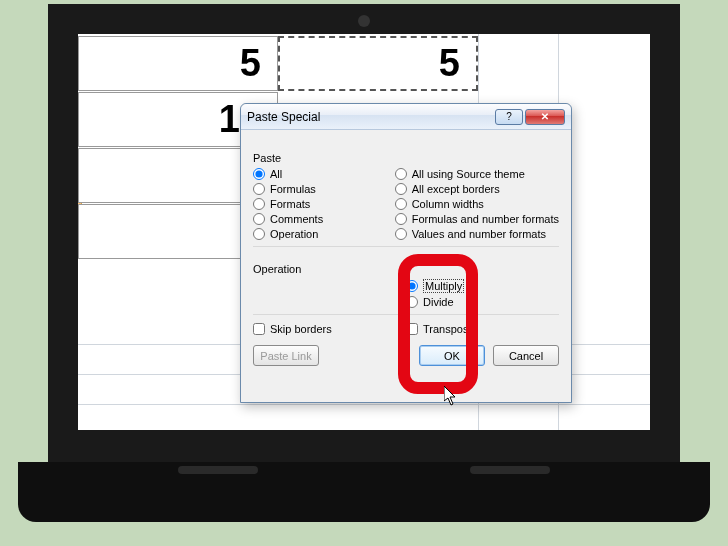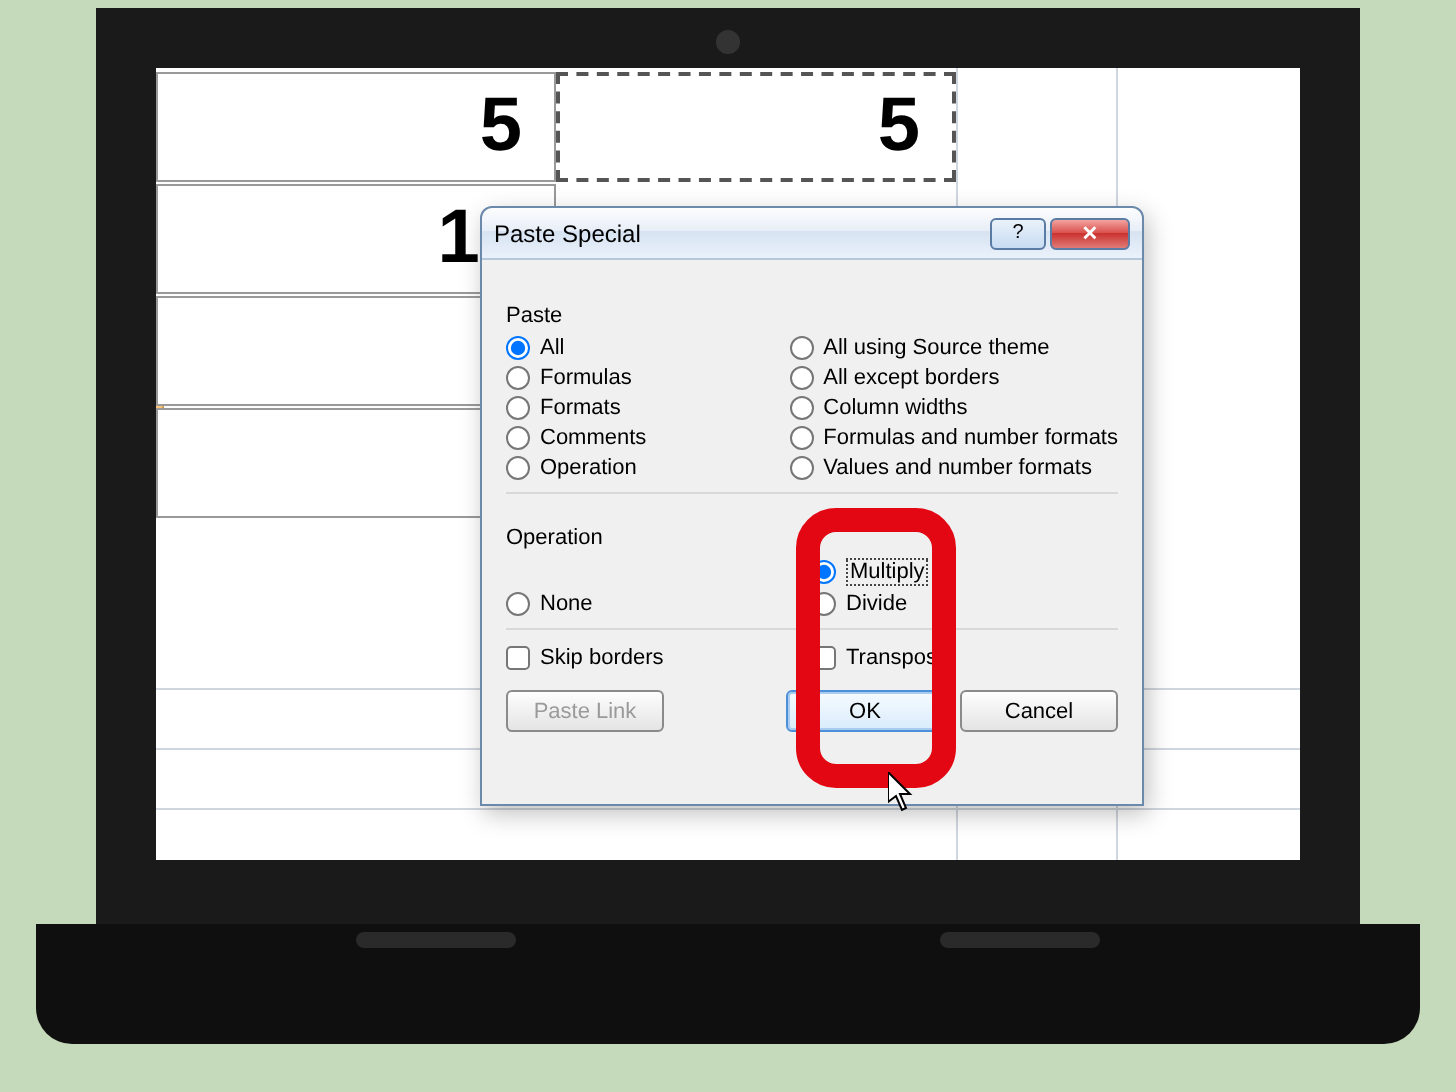--- a/index.html
+++ b/index.html
@@ -59,21 +59,21 @@
 .group-label { font-size: 11px; margin: 16px 0 4px 0; }
 .group-box { border-bottom: 1px solid #d9d9d9; padding-bottom: 6px; margin-bottom: 4px; }
 .cols { display: flex; }
 .col { flex: 1; display: flex; flex-direction: column; gap: 3px; justify-content: flex-end; }
 .opt { display: flex; align-items: center; gap: 5px; white-space: nowrap; }
 .opt input { margin: 0; width: 12px; height: 12px; }
 
 .bottom-row { display: flex; margin-top: 8px; }
 .bottom-row .col { flex: 1; }
 .btn-row { display: flex; gap: 8px; justify-content: flex-end; margin-top: 10px; }
-.btn { width: 79px; height: 21px; border: 1px solid #8a8a8a; background: linear-gradient(#fdfdfd,#e4e4e4); border-radius: 3px; display: flex; align-items: center; justify-content: center; font-size: 11px; }
+.btn { width: 66px; height: 21px; border: 1px solid #8a8a8a; background: linear-gradient(#fdfdfd,#e4e4e4); border-radius: 3px; display: flex; align-items: center; justify-content: center; font-size: 11px; }
 .btn.disabled { color: #9a9a9a; }
 .btn.default { border: 1px solid #4d90d9; box-shadow: 0 0 0 1px #a9cdf0 inset; background: linear-gradient(#f6fbff,#d9ecfb); }
 
 .highlight {
   position: absolute; left: 320px; top: 220px; width: 80px; height: 140px;
   border: 12px solid #e30613; border-radius: 20px; pointer-events: none;
 }
 
 .cursor {
   position: absolute; left: 366px; top: 352px; width: 14px; height: 20px; pointer-events: none;
@@ -181,24 +181,20 @@
                   <span>Values and number formats</span>
                 </label>
             </div>
           </div>
         </div>
 
         <div class="group-box">
           <div class="group-label">Operation</div>
           <div class="cols">
             <div class="col">
-              <label class="opt">
-                  <input type="radio" name="op" style="">
-                  <span>None</span>
-                </label>
             </div>
             <div class="col">
               <label class="opt">
                   <input type="radio" name="op" checked="" style="">
                   <span style="border:1px dotted #444;padding:0 1px">Multiply</span>
                 </label>
               <label class="opt">
                   <input type="radio" name="op" style="">
                   <span>Divide</span>
                 </label>

